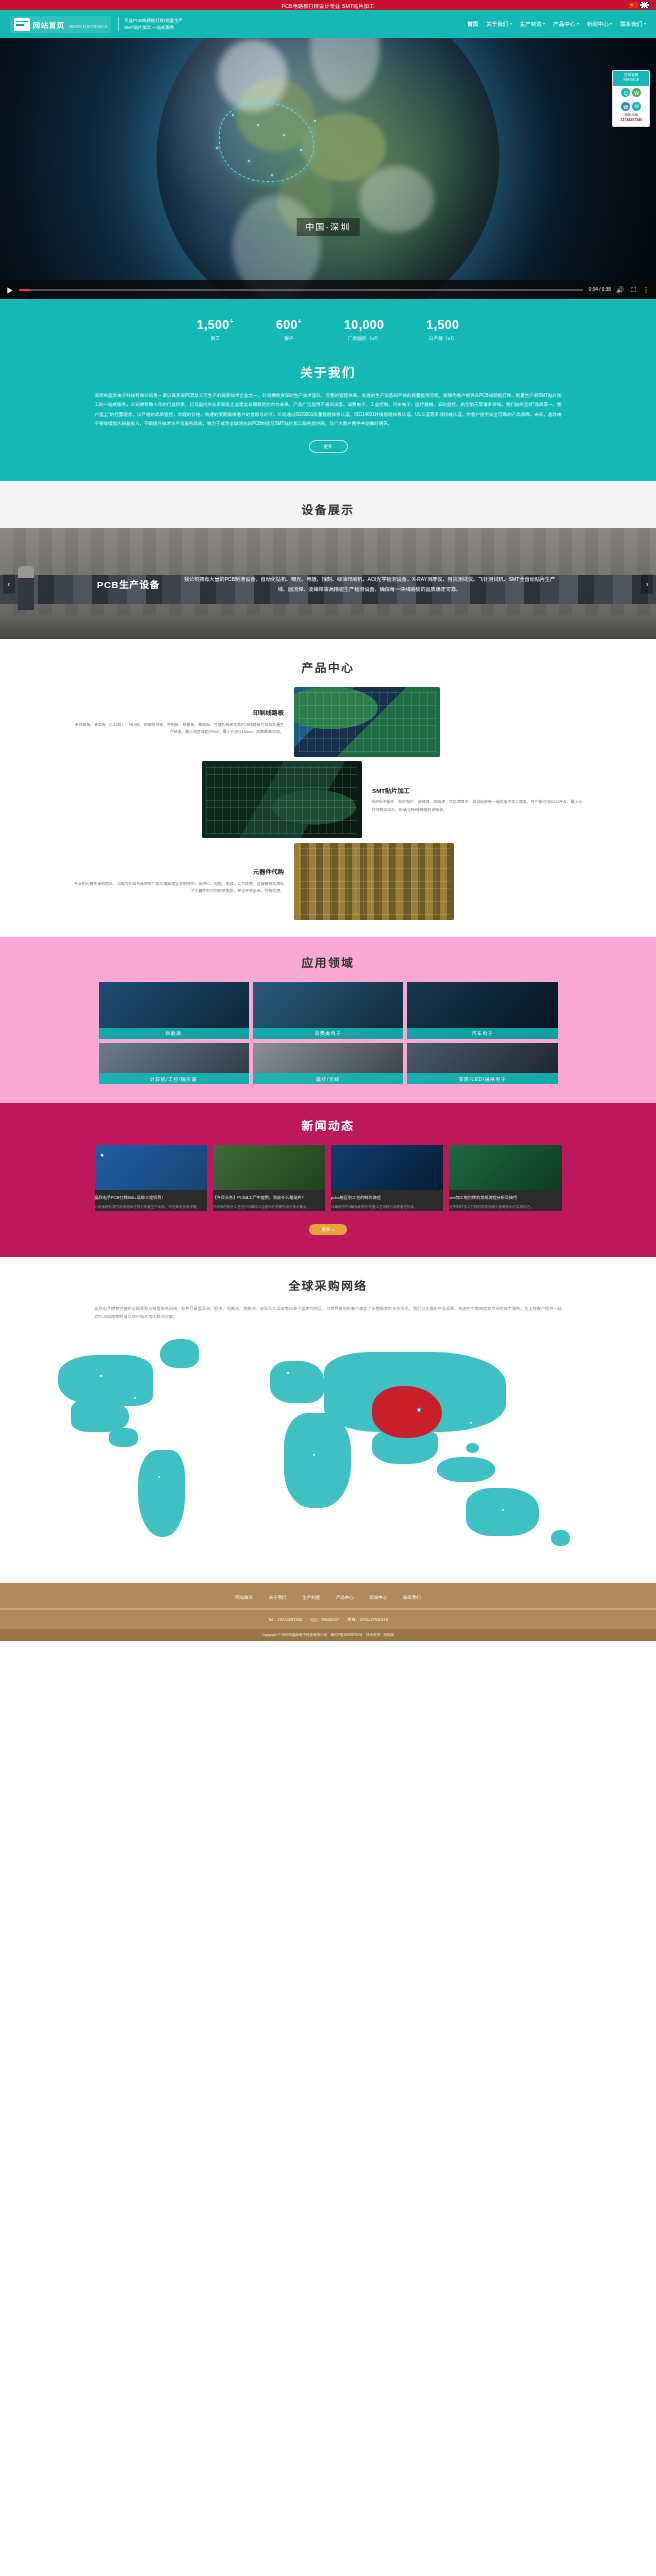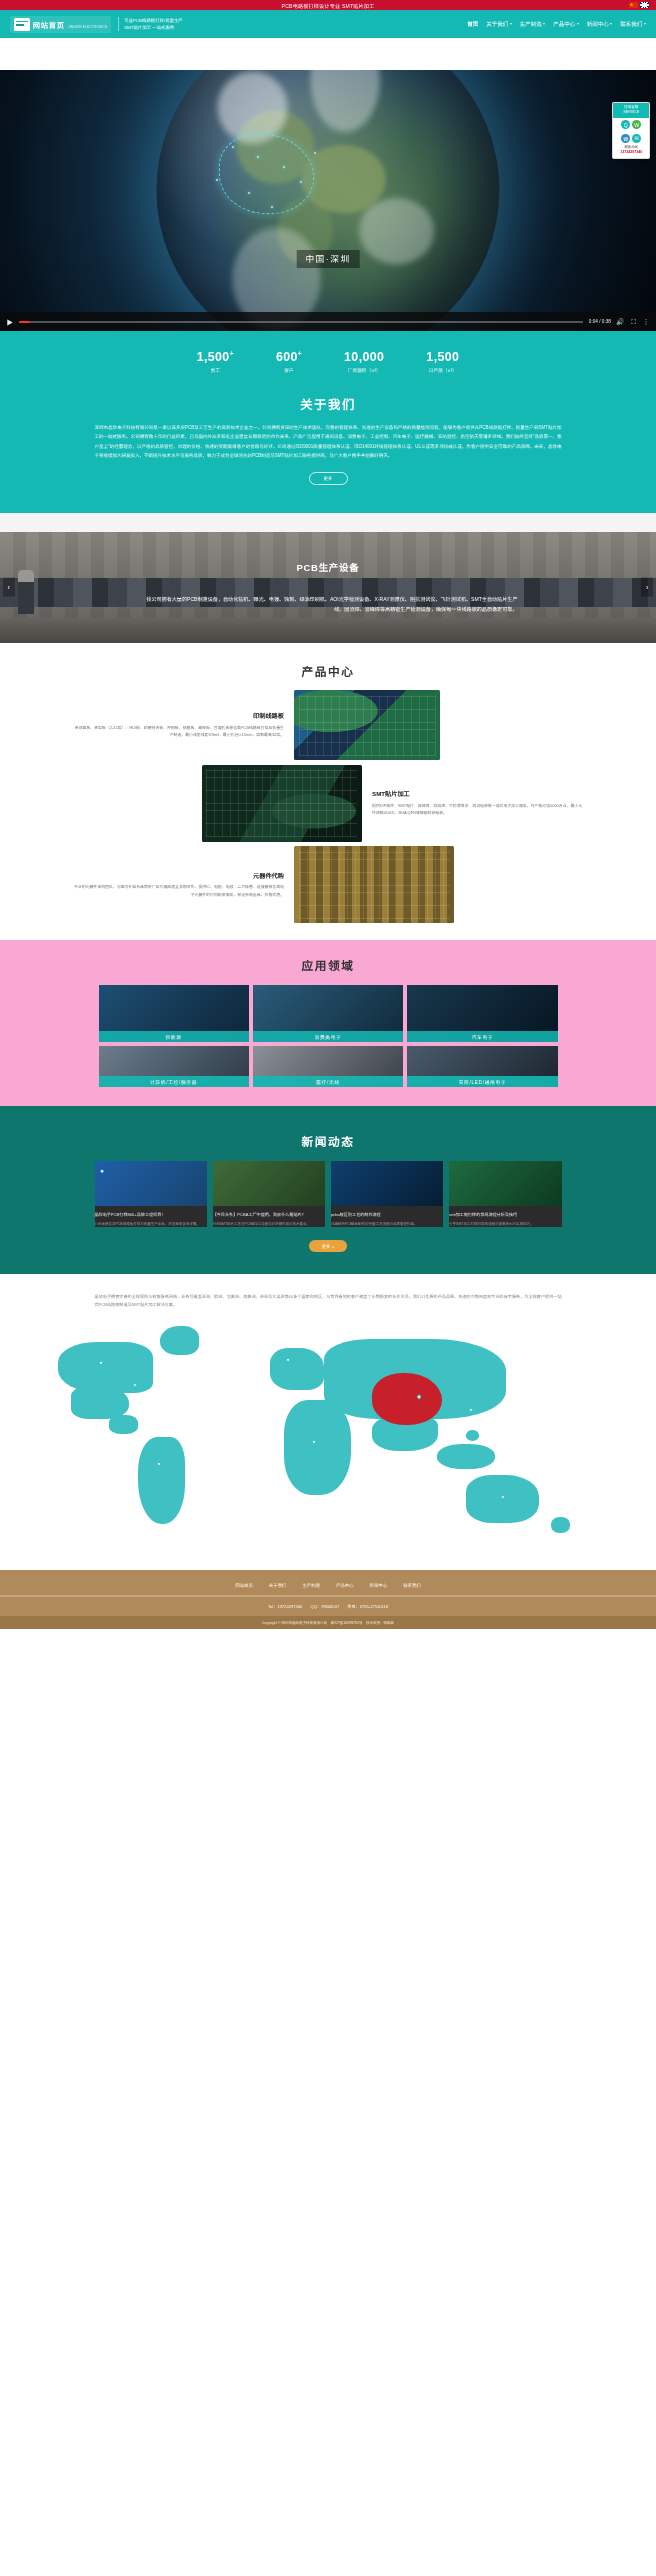--- a/index.html
+++ b/index.html
@@ -79,21 +79,20 @@
   .nav-item.active { font-weight: bold; }
   .caret {
     width: 0; height: 0; border-left: 1.8px solid transparent; border-right: 1.8px solid transparent;
     border-top: 2.2px solid rgba(255,255,255,.85); display: inline-block;
   }
 
   
   .hero {
     position: relative; height: 261px; overflow: hidden;
     background: radial-gradient(circle at 46% 44%, #2e5f86 0%, #153750 38%, #06121d 78%, #02060b 100%);
-    margin-top: 32px;
   }
   .earth {
     position: absolute; left: 50%; top: 46%; transform: translate(-50%,-50%);
     width: 343px; height: 343px; border-radius: 50%;
     background:
       radial-gradient(circle at 34% 30%, rgba(255,255,255,.28) 0%, rgba(255,255,255,0) 42%),
       radial-gradient(circle at 62% 56%, #5d7f5a 0%, #3e6650 26%, #25465f 55%, #12293c 80%, #0a1a28 100%);
     box-shadow: 0 0 51px 16px rgba(60,150,190,.35), inset -29px -22px 66px rgba(0,0,0,.6);
   }
   .earth::before {
@@ -197,22 +196,22 @@
   .equip-bg::after {
     content:""; position:absolute; left:0; bottom:0; right:0; height:22%;
     background: linear-gradient(180deg, #9a9890 0, #6d6b64 100%);
   }
   .equip-figure {
     position:absolute; left:17.5px; top:38px; width:16px; height:44px;
     background: linear-gradient(180deg,#e9e6df 0 28%, #4e5560 28% 100%); border-radius: 4.4px 4.4px 0 0;
   }
   .equip-overlay {
     position: absolute; inset: 0; background: rgba(0,0,0,.34);
-    display: flex; flex-direction: column; align-items: center; justify-content: center; gap: 20px;
-    color: #fff; text-align: right;
+    display: flex; flex-direction: row; align-items: center; justify-content: center; gap: 20px;
+    color: #fff; text-align: center;
   }
   .equip-title { font-size: 9.5px; font-weight: bold; letter-spacing: 0.7px; }
   .equip-desc { font-size: 5.1px; line-height: 2; width: 379px; }
   .arrow {
     position: absolute; top: 50%; transform: translateY(-50%);
     width: 11.7px; height: 19px; background: rgba(0,0,0,.3); color: #fff;
     display: flex; align-items: center; justify-content: center; font-size: 7.3px;
   }
   .arrow.left { left: 2.9px; } .arrow.right { right: 2.9px; }
 
@@ -260,21 +259,21 @@
   .app-bg5 { background: linear-gradient(135deg,#8c9099,#3a4048); }
   .app-bg6 { background: linear-gradient(135deg,#4a5b6b,#1a242e); }
   .app-label {
     position: absolute; left: 0; right: 0; bottom: 0; height: 11px;
     background: rgba(20,185,180,.85); color: #fff; font-size: 4.7px;
     display: flex; align-items: center; justify-content: center; letter-spacing: 0.7px;
   }
   .app-cell.short .app-label { background: rgba(20,185,180,.9); }
 
   
-  .news { background: #0f766e; padding: 26px 0 22px; }
+  .news { background: #be185d; padding: 13px 0 22px; }
   .news-title { text-align: center; font-size: 11.7px; color: #fff; font-weight: bold; letter-spacing: 1.5px; margin-bottom: 11.7px; }
   .news-grid { width: 467px; margin: 0 auto; display: grid; grid-template-columns: repeat(4,1fr); gap: 5.8px; }
   .news-card { background: #2b2b2b; }
   .news-thumb { height: 45px; border-radius: 0.7px; position: relative; overflow: hidden; }
   .nt1 { background: linear-gradient(135deg,#1f5fa8,#17446f); }
   .nt1::after {
     content:"●"; position:absolute; left:5.8px; top:5.8px; color:#fff; font-size:6.6px; opacity:.85;
   }
   .nt2 { background: linear-gradient(135deg,#3f6b3a,#22401f); }
   .nt3 { background: linear-gradient(135deg,#0f3f6e,#061d33); }
@@ -435,20 +434,21 @@
       <div class="stat-label">日产能（㎡）</div>
     </div>
   </div>
 
   <div class="sec-title-w">关于我们</div>
   <div class="about-text">深圳市晶欣电子科技有限公司是一家以高多层PCB及工艺生产的高新技术企业之一，公司拥有资深的生产技术团队、完善的管理体系、先进的生产设备和严格的质量检测流程，能够为客户提供从PCB线路板打样、批量生产到SMT贴片加工的一站式服务。公司拥有数十年的行业积累，已与国内外众多知名企业建立长期稳定的合作关系，产品广泛应用于通讯设备、消费电子、工业控制、汽车电子、医疗器械、安防监控、航空航天等诸多领域。我们始终坚持"品质第一、客户至上"的经营理念，以严格的品质管控、合理的价格、快速的交期赢得客户的信赖与好评。公司通过ISO9001质量管理体系认证、ISO14001环境管理体系认证、UL认证等多项权威认证，为客户提供安全可靠的产品保障。未来，晶欣电子将继续加大研发投入，不断提升技术水平与服务品质，致力于成为全球领先的PCB制造与SMT贴片加工服务提供商，与广大客户携手共创美好明天。</div>
   <a class="about-btn">更多</a>
 </div>
 
 <div class="sec-light">
+  <div class="sec-title">设备展示</div>
   <div class="equip-wrap">
     <div class="equip-bg"></div>
     <div class="equip-figure"></div>
     <div class="equip-overlay">
       <div class="equip-title">PCB生产设备</div>
       <div class="equip-desc">我公司拥有大量的PCB制造设备，自动化钻机、曝光、电镀、蚀刻、绿油印刷机、AOI光学检测设备、X-RAY测厚仪、阻抗测试仪、飞针测试机、SMT全自动贴片生产线、回流焊、波峰焊等高精密生产检测设备，确保每一块线路板的品质稳定可靠。</div>
     </div>
     <div class="arrow left">‹</div>
     <div class="arrow right">›</div>
   </div>
@@ -527,20 +527,21 @@
     <div class="news-card">
       <div class="news-thumb nt4"></div>
       <div class="news-h">smt加工板打样的常规流程分析及技巧</div>
       <div class="news-p">分享SMT加工打样的常规流程与提高良率的实用技巧。</div>
     </div>
   </div>
   <a class="news-btn">更多 +</a>
 </div>
 
 <div class="globalsec">
+  <div class="sec-title">全球采购网络</div>
   <div class="global-desc">晶欣电子拥有完善的全球采购与销售服务网络，业务已覆盖亚洲、欧洲、北美洲、南美洲、非洲及大洋洲等60多个国家和地区，与世界各地的客户建立了长期稳定的合作关系。我们以优质的产品品质、快速的交期响应和专业的技术服务，为全球客户提供一站式PCB线路板制造及SMT贴片加工解决方案。</div>
   <div class="map-wrap">
 
     <div class="mz" style="left:29px;top:29px;width:95px;height:51px;border-radius:40% 30% 20% 45%"></div>
     <div class="mz" style="left:42px;top:73px;width:58px;height:33px;border-radius:30% 50% 40% 30%"></div>
     <div class="mz" style="left:80px;top:102px;width:29px;height:19px;border-radius:40%"></div>
 
     <div class="mz" style="left:131px;top:13px;width:39px;height:29px;border-radius:50% 40% 35% 45%"></div>
 
     <div class="mz" style="left:109px;top:124px;width:47px;height:87px;border-radius:40% 30% 45% 50%"></div>

